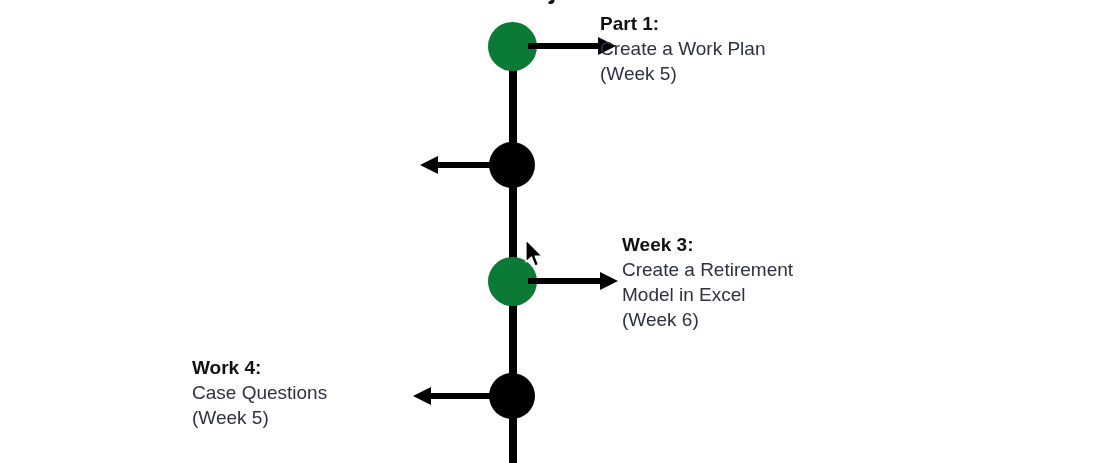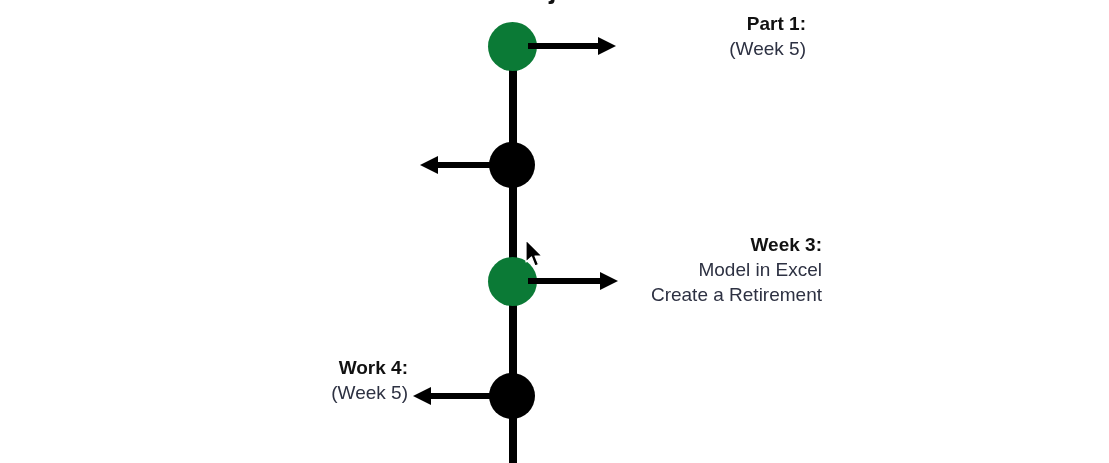--- a/index.html
+++ b/index.html
@@ -69,21 +69,21 @@
   .connector svg { display: block; }
 
   .conn-1 { left: 528px; top: 33px;  width: 92px; }
   .conn-2 { left: 416px; top: 152px; width: 92px; }
   .conn-3 { left: 528px; top: 268px; width: 92px; }
   .conn-4 { left: 409px; top: 383px; width: 100px; }
 
   
   .label {
     position: absolute;
-    text-align: right;
+    text-align: left;
     line-height: 25px;
     color: #2d3142;
     font-size: 19px;
     white-space: nowrap;
   }
   .label .part {
     display: block;
     font-weight: bold;
     color: #111111;
     font-size: 19px;
@@ -121,20 +121,21 @@
 
   <div class="connector conn-1">
     <svg width="92" height="26" viewBox="0 0 92 26">
       <line x1="0" y1="13" x2="74" y2="13" stroke="#000000" stroke-width="6"></line>
       <polygon points="70,4 88,13 70,22" fill="#000000"></polygon>
     </svg>
   </div>
 
   <div class="label label-1">
     <span class="part">Part 1:</span>
+    <span class="line">Create a Work Plan</span>
     <span class="line">(Week 5)</span>
   </div>
 
   <div class="node node-2 node-black"></div>
 
   <div class="connector conn-2">
     <svg width="92" height="26" viewBox="0 0 92 26">
       <line x1="18" y1="13" x2="92" y2="13" stroke="#000000" stroke-width="6"></line>
       <polygon points="22,4 4,13 22,22" fill="#000000"></polygon>
     </svg>
@@ -145,35 +146,37 @@
 
   <div class="connector conn-3">
     <svg width="92" height="26" viewBox="0 0 92 26">
       <line x1="0" y1="13" x2="76" y2="13" stroke="#000000" stroke-width="6"></line>
       <polygon points="72,4 90,13 72,22" fill="#000000"></polygon>
     </svg>
   </div>
 
   <div class="label label-3">
     <span class="part">Week 3:</span>
+    <span class="line">Create a Retirement</span>
     <span class="line">Model in Excel</span>
-    <span class="line">Create a Retirement</span>
+    <span class="line">(Week 6)</span>
   </div>
 
   <div class="node node-4 node-black"></div>
 
   <div class="connector conn-4">
     <svg width="100" height="26" viewBox="0 0 100 26">
       <line x1="18" y1="13" x2="100" y2="13" stroke="#000000" stroke-width="6"></line>
       <polygon points="22,4 4,13 22,22" fill="#000000"></polygon>
     </svg>
   </div>
 
   <div class="label label-4">
     <span class="part">Work 4:</span>
+    <span class="line">Case Questions</span>
     <span class="line">(Week 5)</span>
   </div>
 
   <div class="cursor">
     <svg width="22" height="30" viewBox="0 0 22 30">
       <polygon points="1,0 1,22 6.5,17 10,26 13.5,24.5 10,16 17,16" fill="#000000" stroke="#ffffff" stroke-width="1.2" stroke-linejoin="round"></polygon>
     </svg>
   </div>
 
 </div>

